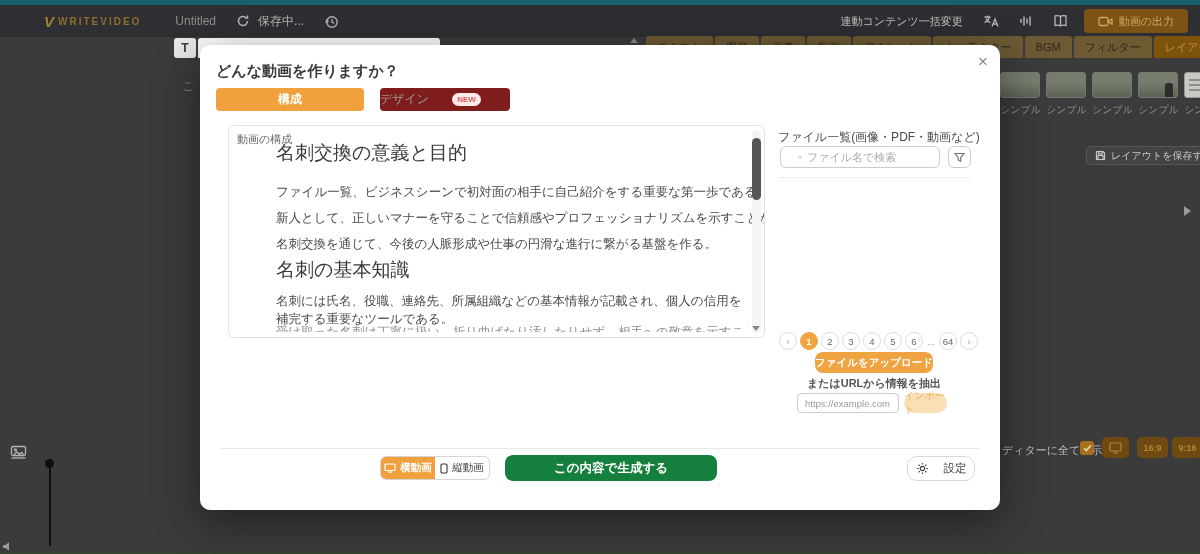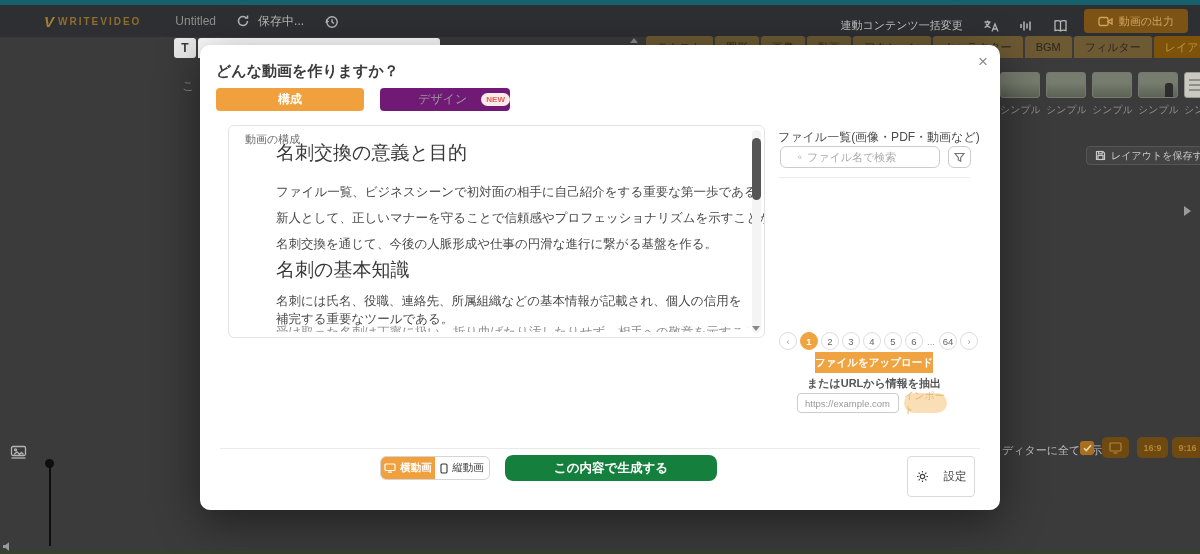--- a/index.html
+++ b/index.html
@@ -15,21 +15,21 @@
   .topbar {
     position: absolute; left:0; top:0; width:1200px; height:37px;
     background:#2e2f32; border-top:5px solid #17616d;
     display:flex; align-items:center; color:#b5b5b5;
   }
   .logomark { color:#a57f2c; font-weight:bold; font-size:15px; font-style:italic; margin-left:44px; }
   .logotext { color:#8e6d2e; font-weight:bold; font-size:10px; letter-spacing:2px; margin-left:4px; }
   .doc-title { color:#8f8f8f; font-size:12px; margin-left:34px; }
   .tb-ic { margin-left:20px; color:#b5b5b5; display:flex; align-items:center; }
   .save-status { font-size:12px; color:#b5b5b5; margin-left:8px; }
-  .tb-right { margin-left:auto; display:flex; align-items:flex-end; }
+  .tb-right { margin-left:auto; display:flex; align-items:center; }
   .bulk-label { font-size:11px; color:#c2c2c2; }
   .export-btn {
     margin-left:16px; margin-right:12px; height:24px; padding:0 14px;
     background:#7c5314; color:#d2a55e; font-size:11px; border-radius:4px;
     display:flex; align-items:center; gap:6px;
   }
   .tabsrow { position:absolute; left:646px; top:36px; display:flex; gap:2px; }
   .bgtab {
     height:22px; padding:0 11px; background:#6d5a33; color:#2c2620;
     font-size:11px; display:flex; align-items:center; border-radius:3px 3px 0 0;
@@ -74,28 +74,28 @@
 
   
   .modal {
     position:absolute; left:200px; top:45px; width:800px; height:465px;
     background:#ffffff; border-radius:10px;
     box-shadow: 0 12px 45px rgba(0,0,0,0.45);
   }
   .close-x { position:absolute; right:12px; top:8px; font-size:17px; color:#888; line-height:1; cursor:pointer; }
   .m-title { position:absolute; left:16px; top:17px; font-size:15px; font-weight:bold; color:#3a3a3a; }
   .m-tab1 { position:absolute; left:16px; top:43px; width:148px; height:23px; background:#F0A13D; border-radius:4px; color:#fff; font-size:12px; font-weight:bold; display:flex; align-items:center; justify-content:center; }
-  .m-tab2 { position:absolute; left:180px; top:43px; width:130px; height:23px; background:#701a75; border-radius:4px; color:#9c9c9c; font-size:12px; display:flex; align-items:center; justify-content:flex-end; gap:14px; }
+  .m-tab2 { position:absolute; left:180px; top:43px; width:130px; height:23px; background:#7f1d1d; border-radius:4px; color:#9c9c9c; font-size:12px; display:flex; align-items:center; justify-content:flex-start; gap:23px; }
   .new-badge { background:#FDEBEA; color:#D9605C; font-size:8px; font-weight:bold; padding:2px 5px; border-radius:7px; }
 
   .outline {
     position:absolute; left:28px; top:80px; width:537px; height:213px;
     border:1px solid #e3e3e3; border-radius:6px; background:#fff; overflow:hidden;
   }
-  .outline-label { position:absolute; left:16px; top:6px; font-size:11px; color:#666; }
+  .outline-label { position:absolute; left:8px; top:6px; font-size:11px; color:#666; }
   .outline h2.h { position:absolute; left:47px; font-size:19px; font-weight:500; color:#383838; }
   .outline p.p { position:absolute; left:47px; font-size:12.5px; color:#4a4a4a; white-space:nowrap; }
   .outline .pwrap { position:absolute; left:47px; width:472px; font-size:12.5px; color:#4a4a4a; line-height:1.45; }
   .outline .clipped { position:absolute; left:47px; width:472px; top:198px; height:8px; overflow:hidden; font-size:12.5px; color:#8d8d8d; white-space:nowrap; }
   .scrolltrack { position:absolute; right:3px; top:4px; bottom:4px; width:9px; background:#f4f4f4; border-radius:5px; }
   .scrollthumb { position:absolute; right:0; top:8px; width:9px; height:62px; background:#555; border-radius:5px; }
   .scrolldown { position:absolute; right:1px; bottom:2px; width:0; height:0; border-left:4px solid transparent; border-right:4px solid transparent; border-top:5px solid #888; }
 
   .promptbox {
     position:absolute; left:30px; top:295px; width:532px; height:80px;
@@ -116,33 +116,33 @@
   .search-wrap input::placeholder { color:#aaa; }
   .filter-btn { position:absolute; left:748px; top:101px; width:23px; height:22px; border:1px solid #ccc; border-radius:6px; display:flex; align-items:center; justify-content:center; color:#777; background:#fff; }
   .files-divider { position:absolute; left:578px; top:132px; width:192px; height:1px; background:#ededed; }
 
   .pagination { position:absolute; left:579px; top:287px; display:flex; gap:3px; align-items:center; }
   .pg { width:18px; height:18px; border-radius:50%; border:1px solid #ddd; background:#fff; color:#666; font-size:9.5px; display:flex; align-items:center; justify-content:center; }
   .pg.active { background:#F0A441; border-color:#F0A441; color:#fff; font-weight:bold; }
   .pg.nav { color:#999; }
   .pg.dots { border:none; width:10px; color:#999; }
 
-  .upload-btn { position:absolute; left:615px; top:307px; width:118px; height:21px; background:#F0A441; border-radius:0; color:#fff; font-size:10.5px; font-weight:bold; display:flex; align-items:center; justify-content:center; }
+  .upload-btn { position:absolute; left:615px; top:307px; width:118px; height:21px; background:#F0A441; border-radius:8px; color:#fff; font-size:10.5px; font-weight:bold; display:flex; align-items:center; justify-content:center; }
   .url-label { position:absolute; left:578px; top:331px; width:192px; text-align:center; font-size:11px; font-weight:600; color:#555; }
   .url-input { position:absolute; left:597px; top:348px; width:102px; height:20px; border:1px solid #ccc; border-radius:4px; font-size:9.5px; color:#444; padding:0 7px; outline:none; font-family:inherit; }
   .url-input::placeholder { color:#9a9a9a; }
   .import-btn { position:absolute; left:704px; top:348px; width:43px; height:20px; background:#FADFB6; border-radius:10px; color:#E9B569; font-size:10px; display:flex; align-items:center; justify-content:center; }
 
   .footer-divider { position:absolute; left:20px; top:403px; width:760px; height:1px; background:#e9e9e9; }
   .segmented { position:absolute; left:180px; top:411px; width:110px; height:24px; border:1px solid #d5d5d5; border-radius:6px; display:flex; overflow:hidden; background:#fff; }
   .seg { flex:1; display:flex; align-items:center; justify-content:center; gap:4px; font-size:10.5px; }
   .seg.active { background:#F0A03C; color:#fff; font-weight:bold; }
   .seg.idle { color:#333; }
   .generate-btn { position:absolute; left:305px; top:410px; width:212px; height:26px; background:#15803d; border-radius:8px; color:#fff; font-size:12.5px; font-weight:bold; display:flex; align-items:center; justify-content:center; cursor:pointer; }
-  .settings-btn { position:absolute; left:707px; top:411px; width:68px; height:41px; border:1px solid #d9d9d9; border-radius:4px; color:#444; font-size:11.5px; display:flex; align-items:center; justify-content:center; gap:15px; background:#fff; }
+  .settings-btn { position:absolute; left:707px; top:411px; width:68px; height:25px; border:1px solid #d9d9d9; border-radius:10px; color:#444; font-size:11.5px; display:flex; align-items:center; justify-content:center; gap:15px; background:#fff; }
 
   svg { display:block; }
 </style>
 </head>
 <body>
 
 <div class="topbar">
   <span class="logomark">V</span>
   <span class="logotext">WRITEVIDEO</span>
   <span class="doc-title">Untitled</span>

